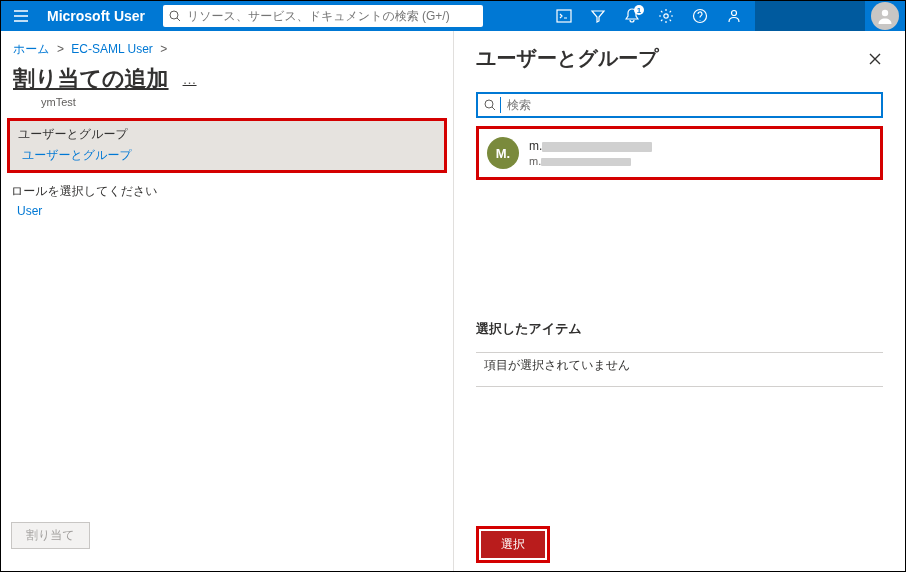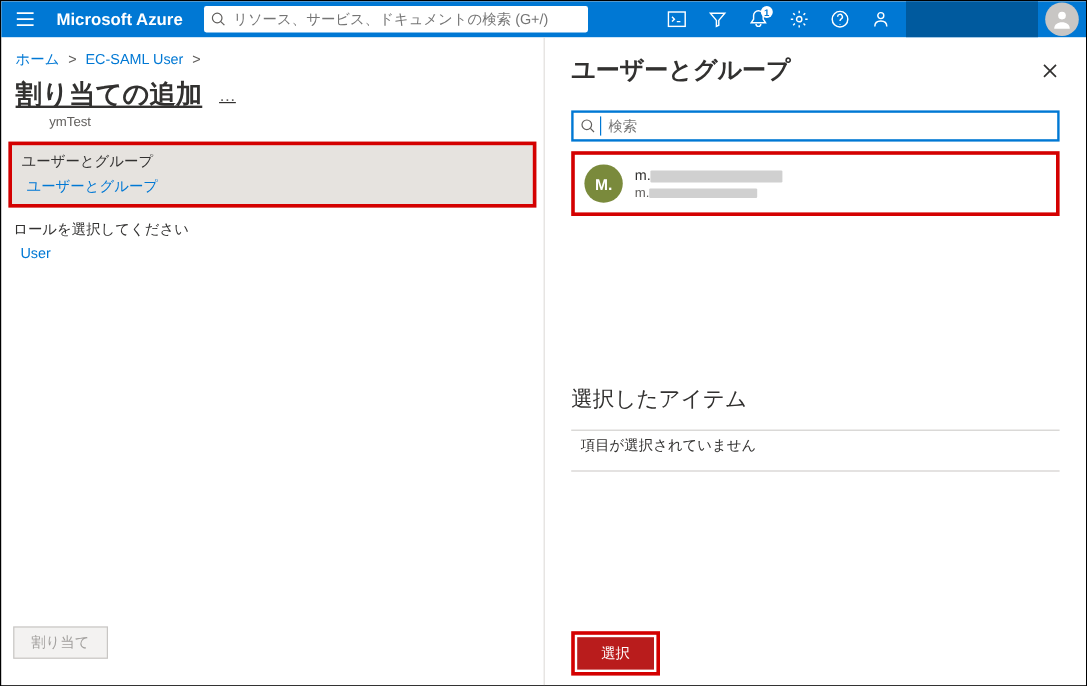--- a/index.html
+++ b/index.html
@@ -60,38 +60,38 @@
   .search-field input{border:none; outline:none; font-size:12px; width:100%; color:#605e5c;}
   .search-field .sep-line{width:1px; height:16px; background:#0078d4; margin-right:6px;}
   
   .result-box { margin: 0 22px; border:3px solid #d40000; padding:6px 8px; display:flex; align-items:center; gap:10px; min-height:54px;}
   .result-avatar { width:32px; height:32px; border-radius:50%; background:#7a8a3c; color:#fff; font-size:13px; font-weight:600; display:flex; align-items:center; justify-content:center; flex-shrink:0;}
   .result-text .line1 { font-size:12px; color:#323130;}
   .result-text .line2 { font-size:11px; color:#605e5c; padding-top:2px;}
   .blur-bar { display:inline-block; height:10px; background:#d0d0d0; vertical-align:middle; border-radius:1px;}
   
   .selected-section { padding: 140px 22px 4px 22px;}
-  .selected-hdr { font-size:18px; font-weight:400; padding-bottom:12px;}
+  .selected-hdr { font-size:13px; font-weight:700; padding-bottom:12px;}
   .selected-none { font-size:12px; color:#323130; padding:4px 0 10px 8px;}
   .sel-divider { border-bottom:1px solid #d2d0ce; margin-top:2px;}
   
   .right-footer { position:absolute; bottom:8px; left:22px;}
   .select-btn-wrap { border:3px solid #d40000; display:inline-block; padding:2px;}
   .select-btn { background:#b91c1c; color:#fff; border:none; font-size:12px; padding:5px 20px; cursor:pointer;}
 </style>
 </head>
 <body>
 
 <div class="topbar">
   <div class="hamburger">
     <svg width="16" height="14" viewBox="0 0 16 14">
         <path d="M1 2h14M1 7h14M1 12h14" stroke-width="1.5"></path>
       </svg>
   </div>
-  <div class="brand">Microsoft Azure</div>
+  <div class="brand">Microsoft User</div>
   <div class="search-wrap">
     <span class="sicon">
       <svg width="12" height="12" viewBox="0 0 12 12">
           <circle cx="5" cy="5" r="4" stroke="#605e5c" fill="none"></circle>
           <path d="M8 8l3 3" stroke="#605e5c"></path>
         </svg>
     </span>
     <input type="text" placeholder="リソース、サービス、ドキュメントの検索 (G+/)" style="">
   </div>
   <div class="topbar-spacer"></div>

